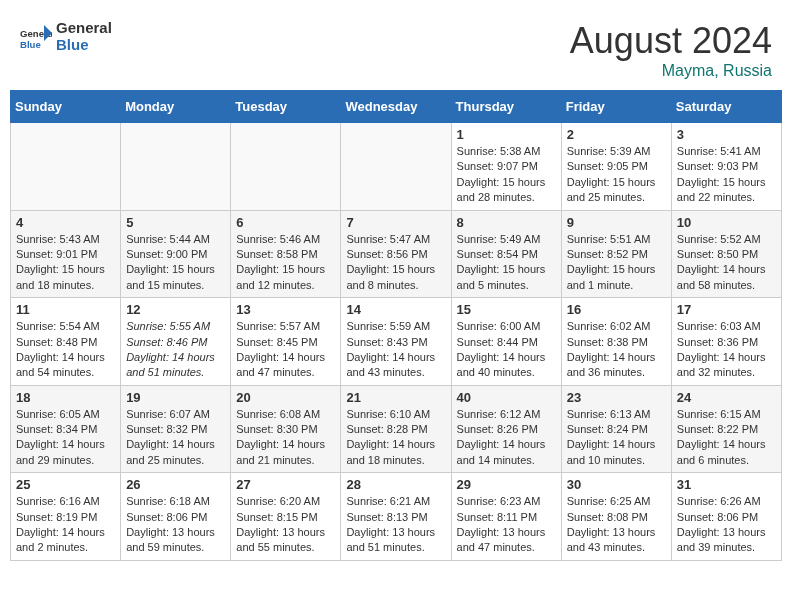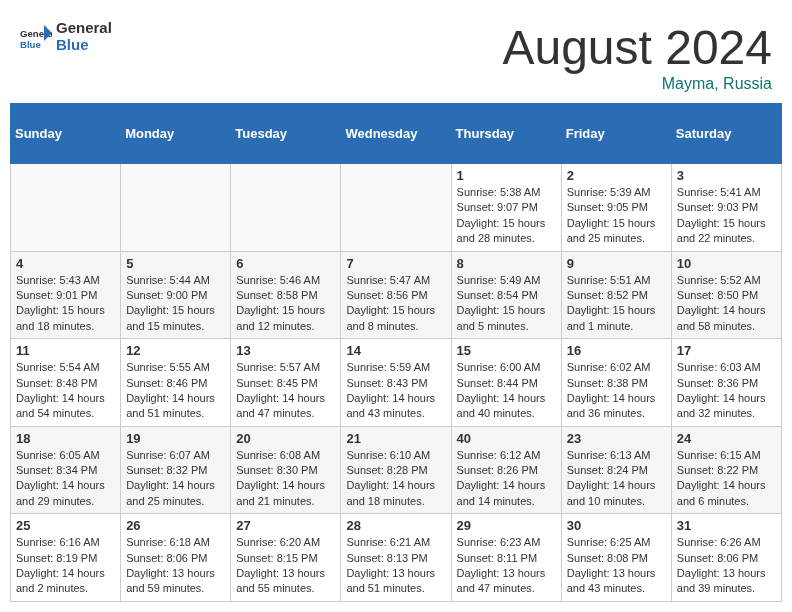--- a/index.html
+++ b/index.html
@@ -24,39 +24,39 @@
     }
     .logo-icon {
       width: 32px;
       height: 32px;
       margin-right: 4px;
     }
     .title-block {
       text-align: right;
     }
     .month-title {
-      font-size: 48px;
+      font-size: 36px;
       font-weight: normal;
       color: #333;
     }
     .location {
       font-size: 16px;
       color: #0f766e;
     }
     .calendar {
       width: 100%;
       border-collapse: collapse;
       margin-top: 5px;
     }
     .calendar th {
       background-color: #2a6db5;
       color: #fff;
       font-size: 13px;
       font-weight: bold;
-      padding: 22px 4px;
+      padding: 8px 4px;
       border: 1px solid #2a6db5;
       text-align: left;
     }
     .calendar td {
       border: 1px solid #ccc;
       vertical-align: top;
       padding: 4px 5px;
       font-size: 11px;
       color: #333;
       width: calc(100% / 7);
@@ -197,21 +197,21 @@
       <tr>
         <td>
           <span class="day-number">11</span>
           <div class="day-info" style="white-space: pre-line;">Sunrise: 5:54 AM
 Sunset: 8:48 PM
 Daylight: 14 hours
 and 54 minutes.</div>
         </td>
         <td>
           <span class="day-number">12</span>
-          <div class="day-info" style="white-space: pre-line;">Sunrise: 5:55 AM
+          <div class="day-info" style="white-space: pre-line; font-style: italic;">Sunrise: 5:55 AM
 Sunset: 8:46 PM
 Daylight: 14 hours
 and 51 minutes.</div>
         </td>
         <td>
           <span class="day-number">13</span>
           <div class="day-info" style="white-space: pre-line;">Sunrise: 5:57 AM
 Sunset: 8:45 PM
 Daylight: 14 hours
 and 47 minutes.</div>

